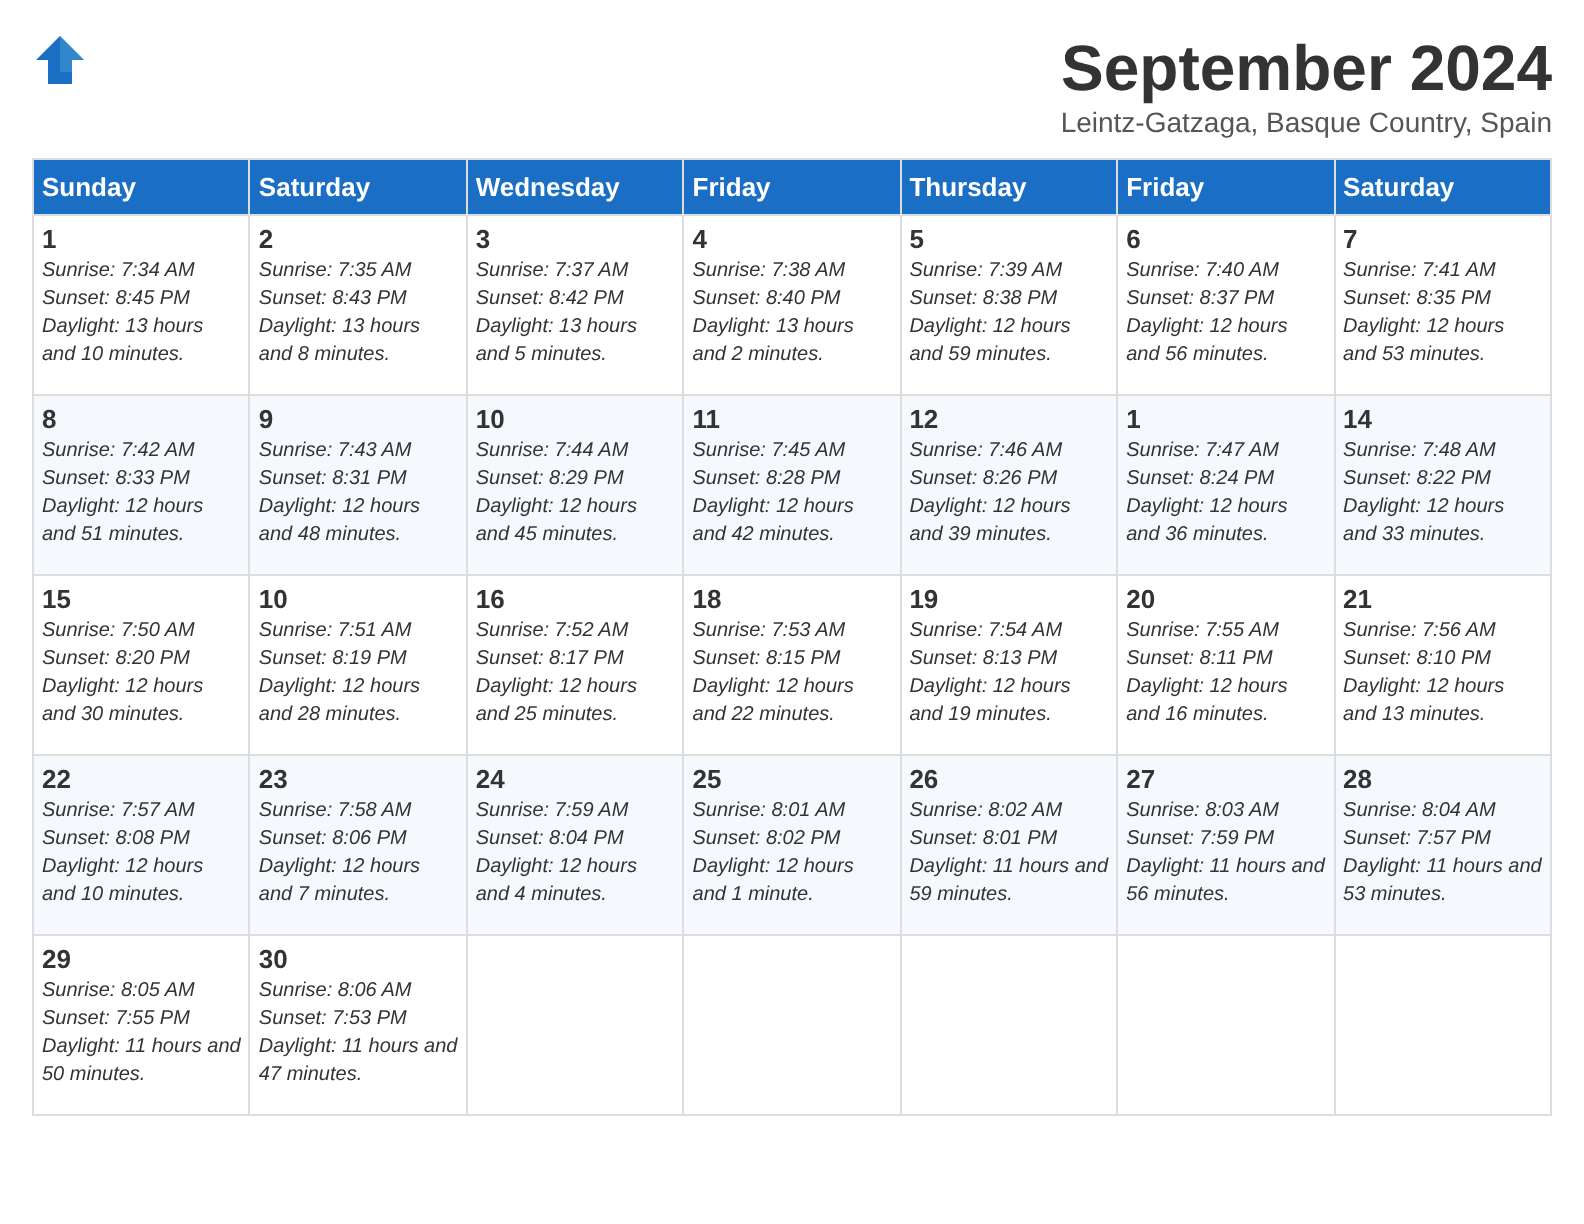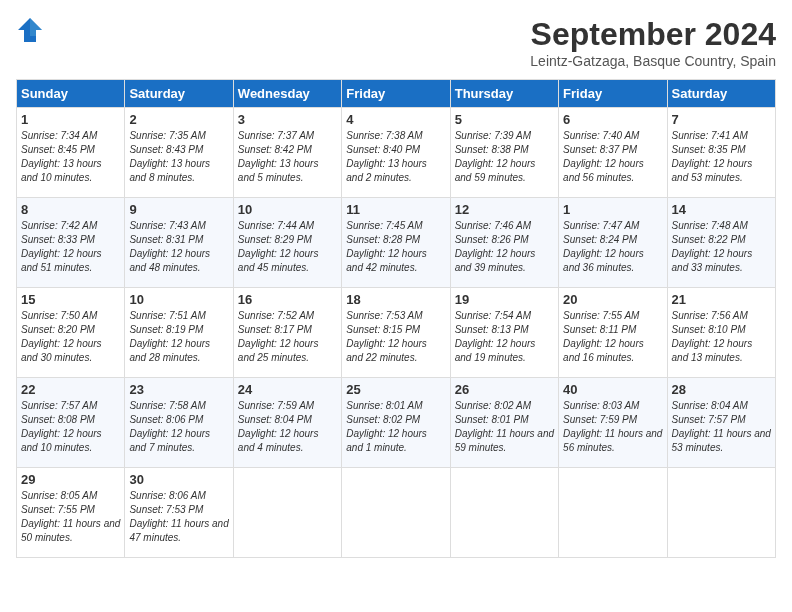--- a/index.html
+++ b/index.html
@@ -135,21 +135,21 @@
         <td><span class="day-num">19</span><span class="day-info">Sunrise: 7:54 AM<br>Sunset: 8:13 PM<br>Daylight: 12 hours and 19 minutes.</span></td>
         <td><span class="day-num">20</span><span class="day-info">Sunrise: 7:55 AM<br>Sunset: 8:11 PM<br>Daylight: 12 hours and 16 minutes.</span></td>
         <td><span class="day-num">21</span><span class="day-info">Sunrise: 7:56 AM<br>Sunset: 8:10 PM<br>Daylight: 12 hours and 13 minutes.</span></td>
       </tr>
       <tr>
         <td><span class="day-num">22</span><span class="day-info">Sunrise: 7:57 AM<br>Sunset: 8:08 PM<br>Daylight: 12 hours and 10 minutes.</span></td>
         <td><span class="day-num">23</span><span class="day-info">Sunrise: 7:58 AM<br>Sunset: 8:06 PM<br>Daylight: 12 hours and 7 minutes.</span></td>
         <td><span class="day-num">24</span><span class="day-info">Sunrise: 7:59 AM<br>Sunset: 8:04 PM<br>Daylight: 12 hours and 4 minutes.</span></td>
         <td><span class="day-num">25</span><span class="day-info">Sunrise: 8:01 AM<br>Sunset: 8:02 PM<br>Daylight: 12 hours and 1 minute.</span></td>
         <td><span class="day-num">26</span><span class="day-info">Sunrise: 8:02 AM<br>Sunset: 8:01 PM<br>Daylight: 11 hours and 59 minutes.</span></td>
-        <td><span class="day-num">40</span><span class="day-info">Sunrise: 8:03 AM<br>Sunset: 7:59 PM<br>Daylight: 11 hours and 56 minutes.</span></td>
+        <td><span class="day-num">27</span><span class="day-info">Sunrise: 8:03 AM<br>Sunset: 7:59 PM<br>Daylight: 11 hours and 56 minutes.</span></td>
         <td><span class="day-num">28</span><span class="day-info">Sunrise: 8:04 AM<br>Sunset: 7:57 PM<br>Daylight: 11 hours and 53 minutes.</span></td>
       </tr>
       <tr>
         <td><span class="day-num">29</span><span class="day-info">Sunrise: 8:05 AM<br>Sunset: 7:55 PM<br>Daylight: 11 hours and 50 minutes.</span></td>
         <td><span class="day-num">30</span><span class="day-info">Sunrise: 8:06 AM<br>Sunset: 7:53 PM<br>Daylight: 11 hours and 47 minutes.</span></td>
         <td class="empty-cell"></td>
         <td class="empty-cell"></td>
         <td class="empty-cell"></td>
         <td class="empty-cell"></td>
         <td class="empty-cell"></td>

